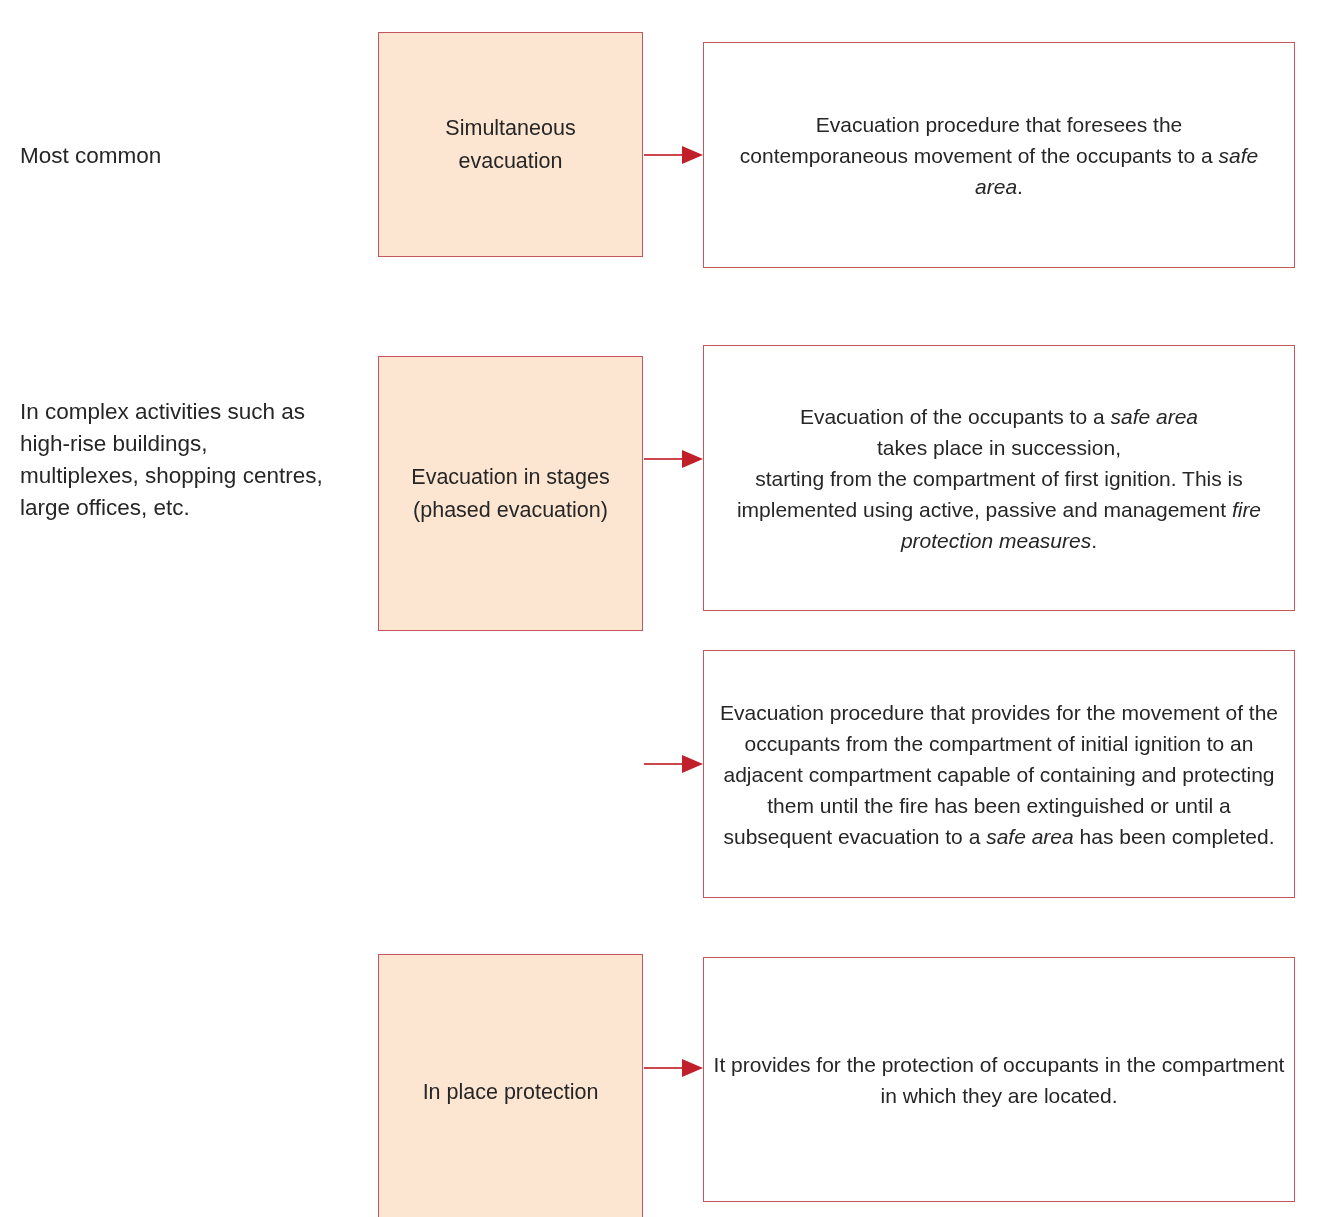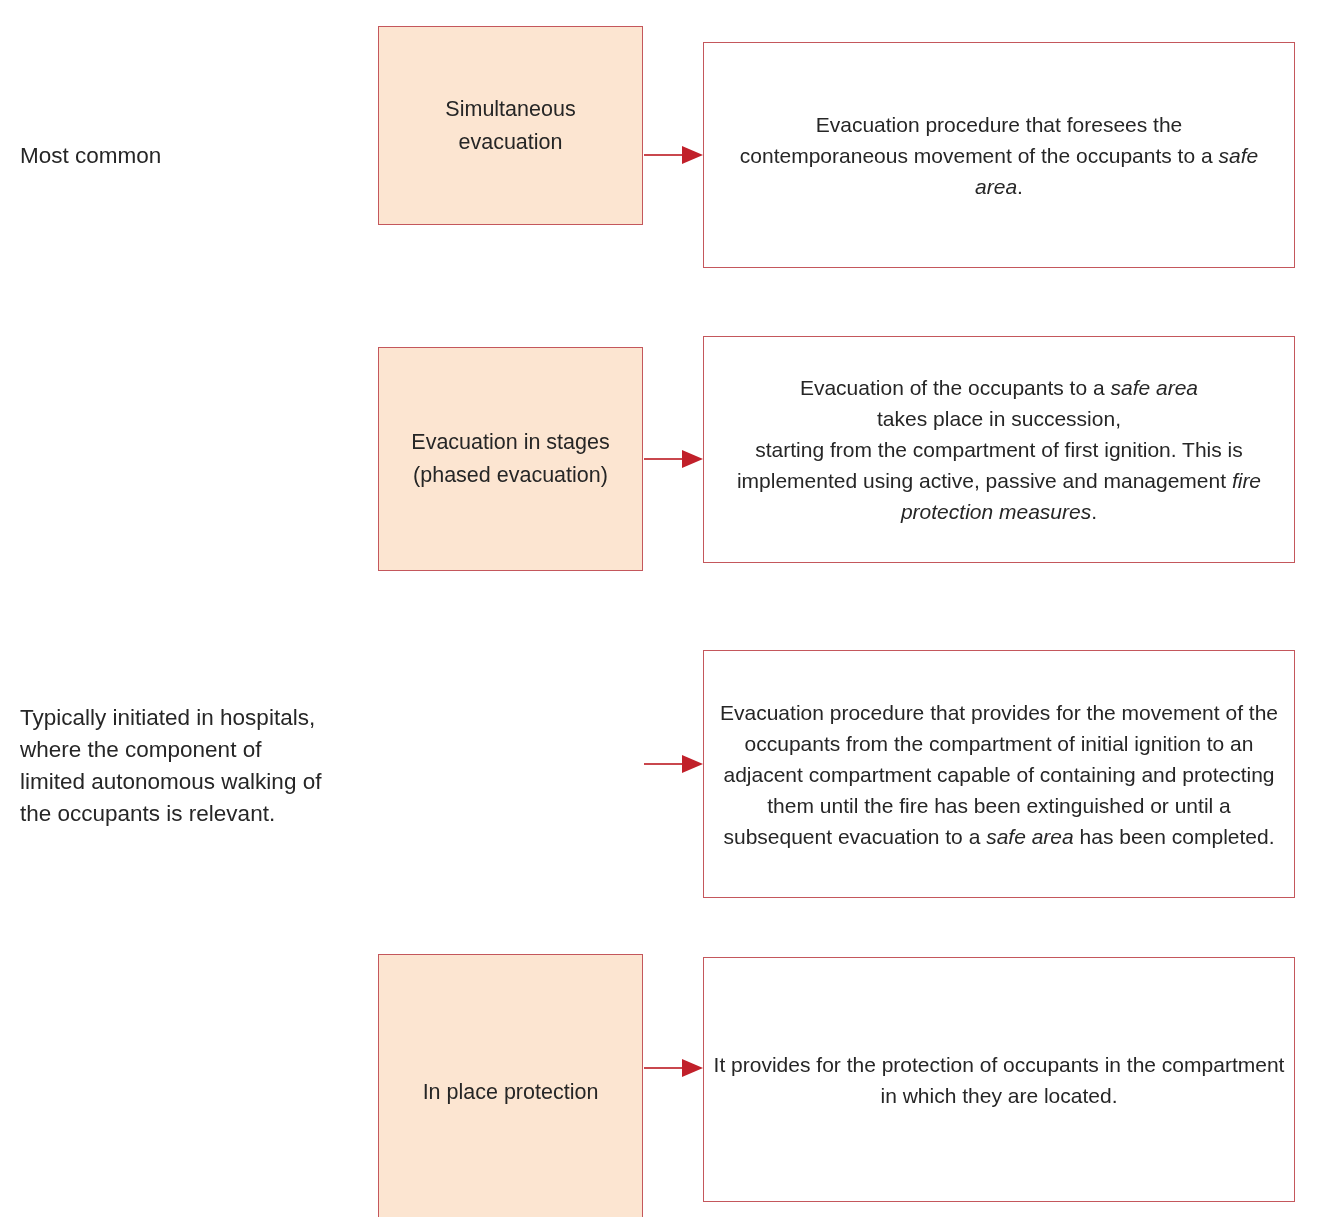--- a/index.html
+++ b/index.html
@@ -87,43 +87,43 @@
   .desc-text { display: inline-block; }
   .desc-text em { font-style: italic; }
   .w540 { max-width: 540px; }
 </style>
 </head>
 <body>
 
 <div class="canvas">
 
   <div class="context-label" style="top:156px">Most common</div>
-  <div class="type-box" style="top:26px;height:199px">
+  <div class="type-box" style="top:32px;height:225px">
     <span>Simultaneous evacuation</span>
   </div>
   <div class="arrow" style="top:155px">
     <span class="arrow-line"></span>
     <span class="arrow-head"></span>
   </div>
   <div class="desc-box" style="top:42px;height:226px">
     <span class="desc-text w540"><span>Evacuation procedure that foresees the contemporaneous movement of the occupants to a </span><em>safe area</em><span>.</span></span>
   </div>
 
-  <div class="type-box" style="top:347px;height:224px">
+  <div class="context-label" style="top:460px">In complex activities such as high-rise buildings, multiplexes, shopping centres, large offices, etc.</div>
+  <div class="type-box" style="top:356px;height:275px">
     <span>Evacuation in stages (phased evacuation)</span>
   </div>
   <div class="arrow" style="top:459px">
     <span class="arrow-line"></span>
     <span class="arrow-head"></span>
   </div>
-  <div class="desc-box" style="top:336px;height:227px">
+  <div class="desc-box" style="top:345px;height:266px">
     <span class="desc-text"><span>Evacuation of the occupants to a </span><em>safe area</em><br><span>takes place in succession,</span><br><span>starting from the compartment of first ignition. This is implemented using active, passive and management </span><em>fire protection measures</em><span>.</span></span>
   </div>
 
-  <div class="context-label" style="top:766px">Typically initiated in hospitals, where the component of limited autonomous walking of the occupants is relevant.</div>
   <div class="arrow" style="top:764px">
     <span class="arrow-line"></span>
     <span class="arrow-head"></span>
   </div>
   <div class="desc-box" style="top:650px;height:248px">
     <span class="desc-text"><span>Evacuation procedure that provides for the movement of the occupants from the compartment of initial ignition to an adjacent compartment capable of containing and protecting them until the fire has been extinguished or until a subsequent evacuation to a </span><em>safe area</em><span> has been completed.</span></span>
   </div>
 
   <div class="type-box" style="top:954px;height:277px">
     <span>In place protection</span>

